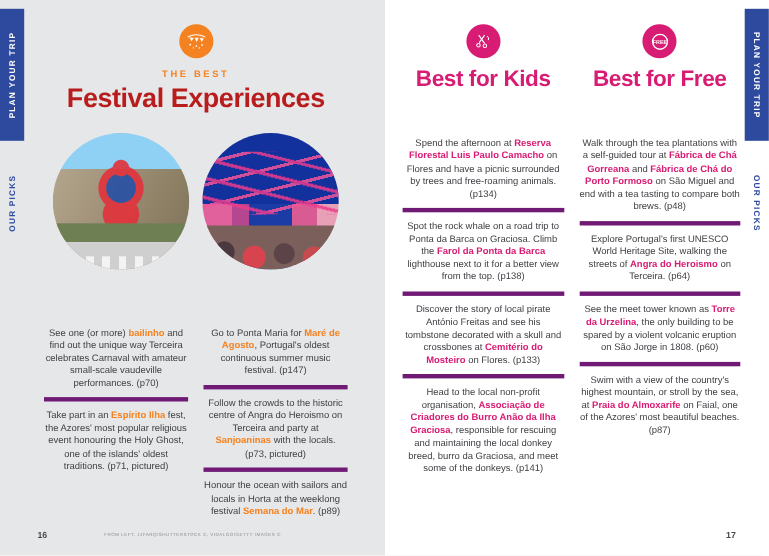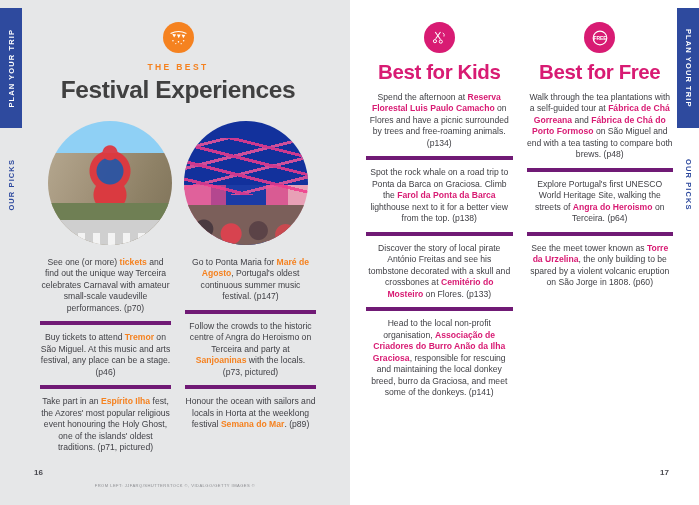--- a/index.html
+++ b/index.html
@@ -54,21 +54,21 @@
     display: flex; align-items: center; justify-content: center;
   }
   .badge-orange { background: #f58220; }
   .badge-pink   { background: #d81b73; }
 
   .eyebrow {
     font-size: 8.5px; font-weight: bold; letter-spacing: 2.4px;
     color: #f58220; margin-bottom: 5px;
   }
   .big-title {
-    font-size: 24.5px; font-weight: bold; color: #404040;
+    font-size: 24.5px; font-weight: bold; color: #b91c1c;
     letter-spacing: -0.4px; line-height: 1.05; margin-bottom: 18px;
   }
   .intro {
     font-family: "Liberation Serif", serif;
     font-size: 10.6px; line-height: 1.42; color: #3b3b41;
     padding: 0 5px;
   }
 
   .photos { display: flex; justify-content: center; gap: 12px; margin: 14px 0 10px 0; }
   .photo {
@@ -122,35 +122,35 @@
   }
 
   .two-cols { display: flex; gap: 14px; text-align: center; }
   .col { flex: 1; }
 
   .tip {
     font-size: 8.6px; line-height: 1.34; color: #414146;
     padding: 7px 0;
   }
   .tip.sep { border-top: 4px solid #701a75; }
-  .tip.first { padding-top: 2px; }
+  .tip.first { padding-top: 2px; margin-top: 40px; }
   .hl-orange { color: #f58220; font-weight: bold; }
   .hl-pink   { color: #d81b73; font-weight: bold; }
 
   
   .right-inner { display: flex; padding: 18px 26px 0 16px; gap: 14px; }
   .rcol { flex: 1; text-align: center; }
   .rcol-title {
     font-size: 20.5px; font-weight: bold; color: #d81b73;
     letter-spacing: -0.4px; margin-bottom: 7px; line-height: 1;
   }
 
   
   .folio {
-    position: absolute; bottom: 28px;
+    position: absolute; bottom: 14px;
     font-size: 8px; font-weight: bold; color: #4a4a50;
   }
   .folio-left  { left: 34px; }
   .folio-right { right: 30px; }
   .credit {
     position: absolute; bottom: 17px; left: 0; width: 100%;
     text-align: center; font-size: 4.1px; letter-spacing: .45px;
     color: #8d8e92;
   }
 
@@ -199,22 +199,21 @@
       <div class="eyebrow">THE BEST</div>
       <h1 class="big-title">Festival Experiences</h1>
 
       <div class="photos">
         <div class="photo photo-a"></div>
         <div class="photo photo-b"></div>
       </div>
 
       <div class="two-cols">
         <div class="col">
-          <div class="tip first"><span>See one (or more) </span><span class="hl-orange">tickets</span><span> and find out the unique way Terceira celebrates Carnaval with amateur small-scale vaudeville performances. (p70)</span></div>
-          <div class="tip sep"><span>Buy tickets to attend </span><span class="hl-orange">Tremor</span><span> on São Miguel. At this music and arts festival, any place can be a stage. (p46)</span></div>
+          <div class="tip first"><span>See one (or more) </span><span class="hl-orange">bailinho</span><span> and find out the unique way Terceira celebrates Carnaval with amateur small-scale vaudeville performances. (p70)</span></div>
           <div class="tip sep"><span>Take part in an </span><span class="hl-orange">Espírito Ilha</span><span> fest, the Azores' most popular religious event honouring the Holy Ghost, one of the islands' oldest traditions. (p71, pictured)</span></div>
         </div>
         <div class="col">
           <div class="tip first"><span>Go to Ponta Maria for </span><span class="hl-orange">Maré de Agosto</span><span>, Portugal's oldest continuous summer music festival. (p147)</span></div>
           <div class="tip sep"><span>Follow the crowds to the historic centre of Angra do Heroismo on Terceira and party at </span><span class="hl-orange">Sanjoaninas</span><span> with the locals. (p73, pictured)</span></div>
           <div class="tip sep"><span>Honour the ocean with sailors and locals in Horta at the weeklong festival </span><span class="hl-orange">Semana do Mar</span><span>. (p89)</span></div>
         </div>
       </div>
     </div>
 
@@ -248,19 +247,20 @@
           <svg width="22" height="22" viewBox="0 0 24 24">
             <circle cx="12" cy="12" r="7.4" fill="none" stroke="#fff" stroke-width="1.3"></circle>
             <text x="12" y="14.2" font-family="Liberation Sans, sans-serif" font-size="5.4" font-weight="bold" fill="#fff" text-anchor="middle">FREE</text>
           </svg>
         </div>
         <h2 class="rcol-title">Best for Free</h2>
 
         <div class="tip first"><span>Walk through the tea plantations with a self-guided tour at </span><span class="hl-pink">Fábrica de Chá Gorreana</span><span> and </span><span class="hl-pink">Fábrica de Chá do Porto Formoso</span><span> on São Miguel and end with a tea tasting to compare both brews. (p48)</span></div>
         <div class="tip sep"><span>Explore Portugal's first UNESCO World Heritage Site, walking the streets of </span><span class="hl-pink">Angra do Heroismo</span><span> on Terceira. (p64)</span></div>
         <div class="tip sep"><span>See the meet tower known as </span><span class="hl-pink">Torre da Urzelina</span><span>, the only building to be spared by a violent volcanic eruption on São Jorge in 1808. (p60)</span></div>
+        <div class="tip sep"><span>Swim with a view of the country's highest mountain, or stroll by the sea, at </span><span class="hl-pink">Praia do Almoxarife</span><span> on Faial, one of the Azores' most beautiful beaches. (p87)</span></div>
       </div>
     </div>
 
     <div class="folio folio-right">17</div>
   </div>
 
 </div>
 
 </body></html>

